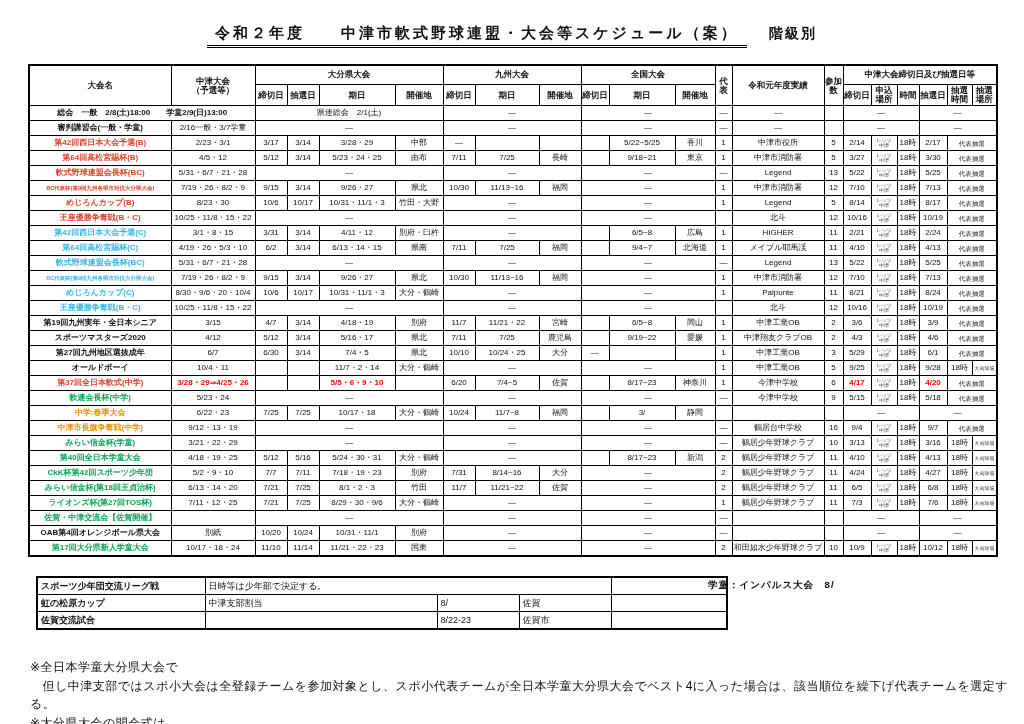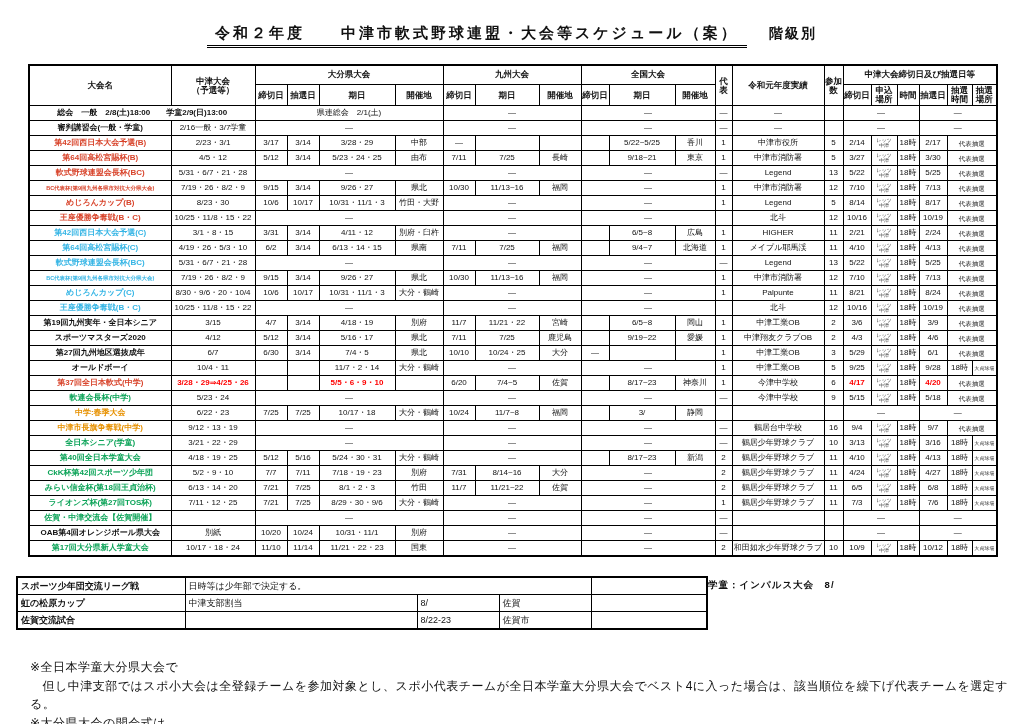--- a/index.html
+++ b/index.html
@@ -20,21 +20,21 @@
   .red{color:#d8432a}.cyan{color:#35b5e5}.green{color:#0aa357}.orange{color:#e79100}
   .vred{color:#f00;font-weight:bold}
   .smallname{font-size:5.5px !important}
   .tiny{font-size:5px !important;white-space:pre-line !important;line-height:1 !important;color:#333}
   .sm{font-size:6.5px !important}
   tr.grp td{border-top:2px solid #000}
   tr.box td{border-top:2.5px solid #000;border-bottom:2.5px solid #000}
   tr.box td:first-child{border-left:2.5px solid #000}
   tr.box td:last-child{border-right:2.5px solid #000}
 
-  #sub-table{position:absolute;top:576px;left:16px;border:2px solid #000}
+  #sub-table{position:absolute;top:576px;left:36px;border:2px solid #000}
   #sub-table td{border:1px solid #000;font-size:9px;height:16px;padding:0 3px;text-align:left;overflow:hidden;white-space:nowrap}
   #sub-table td.nm{font-weight:bold;font-size:9px;text-align:left}
 
   .side-note{position:absolute;top:579px;left:708px;font-size:9.5px;font-weight:bold;letter-spacing:1px}
   .notes{position:absolute;top:658px;left:30px;font-size:12px;line-height:1.55;letter-spacing:.5px}
 </style>
 </head>
 <body>
 
 <div class="page">
@@ -520,21 +520,21 @@
           <td colspan="1" class="left">鶴居台中学校</td>
           <td colspan="1" class="">16</td>
           <td colspan="1" class="">9/4</td>
           <td colspan="1" class="tiny">レッツ
 中津</td>
           <td colspan="1" class="">18時</td>
           <td colspan="1" class="">9/7</td>
           <td colspan="2" class="sm">代表抽選</td>
         </tr>
         <tr class="grp">
-          <td colspan="1" class="nm green ">全日本シニア(学童)</td>
+          <td colspan="1" class="nm green ">みらい信金杯(学童)</td>
           <td colspan="1" class="left">3/21・22・29</td>
           <td colspan="4" class="">—</td>
           <td colspan="3" class="">—</td>
           <td colspan="3" class="">—</td>
           <td colspan="1" class="">—</td>
           <td colspan="1" class="left">鶴居少年野球クラブ</td>
           <td colspan="1" class="">10</td>
           <td colspan="1" class="">3/13</td>
           <td colspan="1" class="tiny">レッツ
 中津</td>

